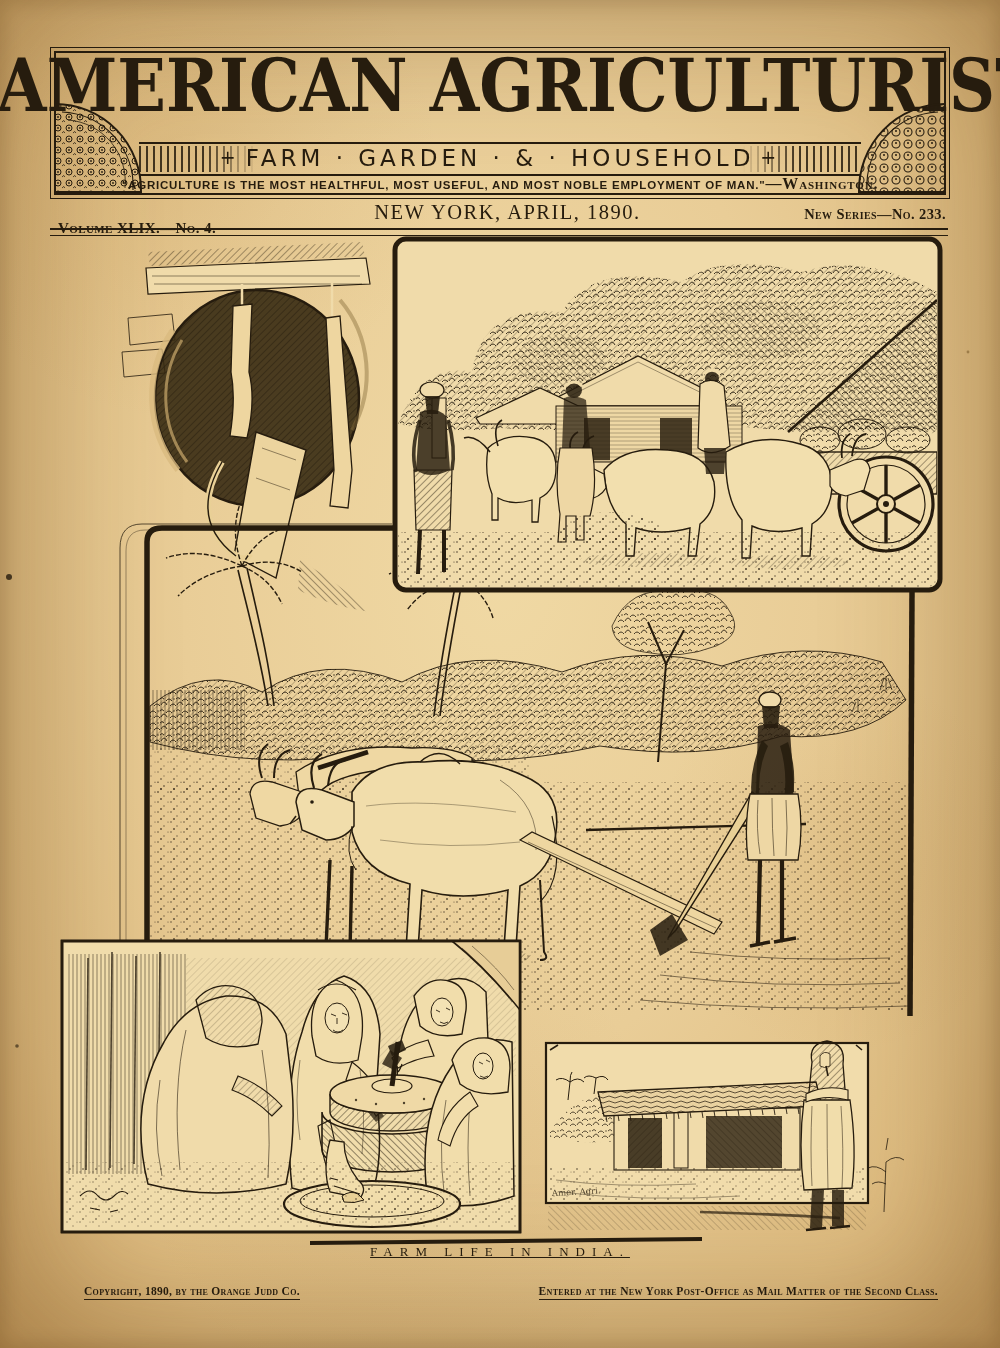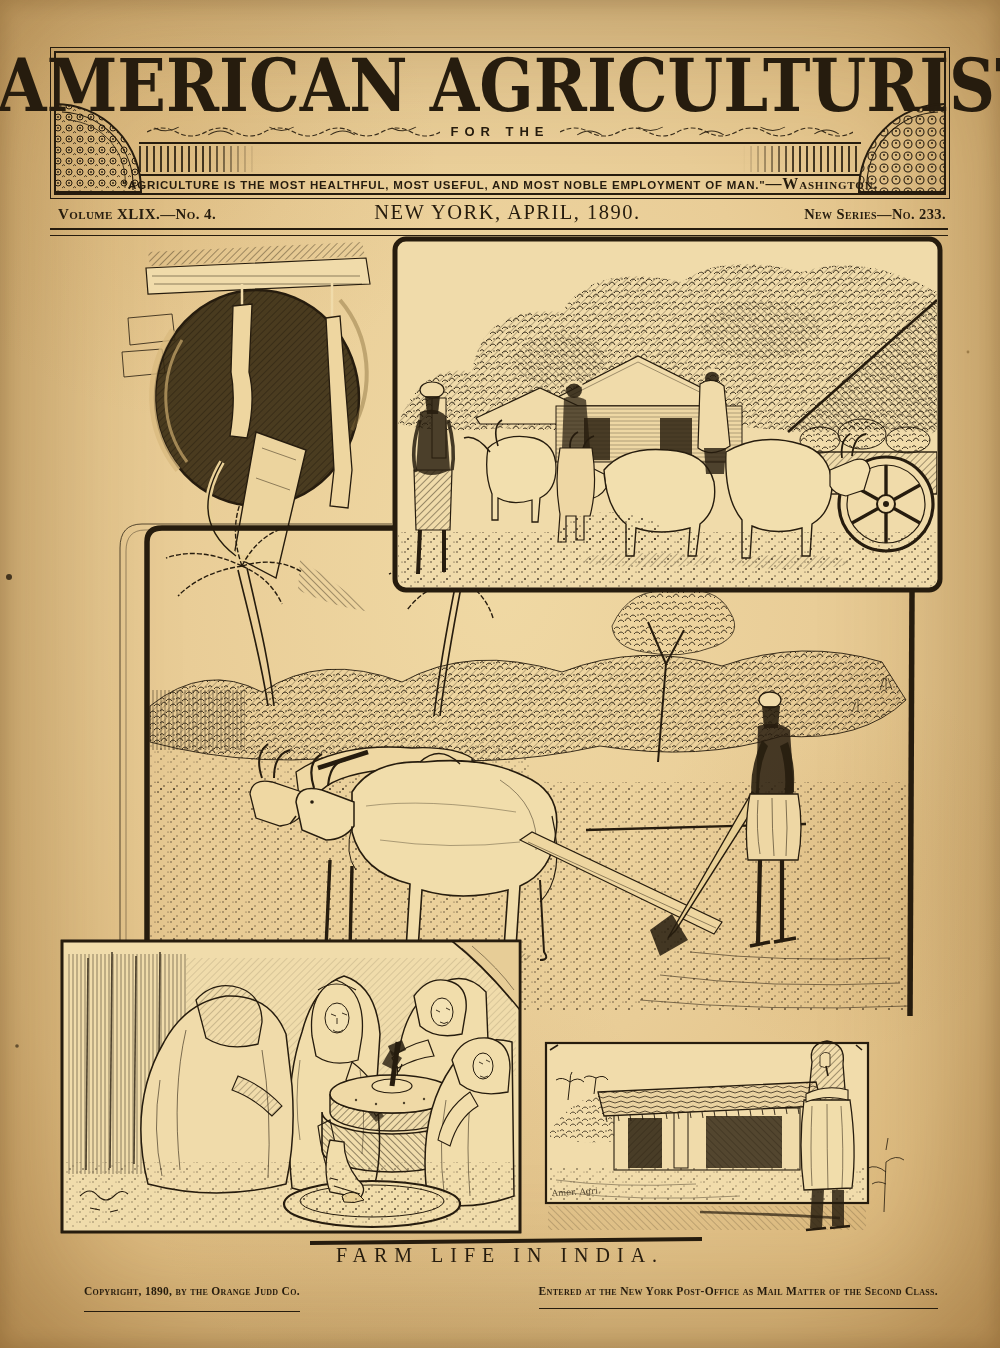--- a/index.html
+++ b/index.html
@@ -43,39 +43,39 @@
   .ribbon .orn{font-size:19px;vertical-align:2px;padding:0 6px;}
   .motto{position:absolute;left:60px;right:60px;bottom:5px;text-align:center;
     font-family:"Liberation Sans", sans-serif;font-weight:700;font-size:11.5px;
     letter-spacing:.8px;white-space:nowrap;}
   .motto .attr{font-family:"Liberation Serif", serif;font-variant:small-caps;font-size:16px;}
   .medallion{position:absolute;top:54px;}
   .medallion.left{left:3px;}
   .medallion.right{right:3px;}
   
   .dateline{position:absolute;left:52px;top:201px;width:896px;height:26px;}
-  .dateline .vol{position:absolute;left:6px;top:5px;font-variant:small-caps;
+  .dateline .vol{position:absolute;left:6px;top:19px;font-variant:small-caps;
     font-weight:600;font-size:15px;letter-spacing:.4px;}
   .dateline .pd{position:absolute;left:15px;right:0;top:0;text-align:center;
     font-size:20.5px;letter-spacing:1.5px;}
   .dateline .ser{position:absolute;right:2px;top:5px;font-variant:small-caps;
     font-weight:600;font-size:14.5px;letter-spacing:.4px;}
   .double-rule{position:absolute;left:50px;top:228px;width:898px;height:5px;
     border-top:2.5px solid var(--ink);border-bottom:1.5px solid var(--ink);}
   
   .artwork{position:absolute;left:0;top:236px;}
   
   .caption{position:absolute;left:0;right:0;top:1244px;text-align:center;
-    font-size:20px;letter-spacing:7px;font-weight:400;}
+    font-size:13px;letter-spacing:7px;font-weight:400;text-decoration:underline;}
   .footer-left{position:absolute;left:84px;top:1285px;font-variant:small-caps;
     font-weight:700;font-size:11.5px;letter-spacing:.3px;
-    border-bottom:1.2px solid var(--ink);padding-bottom:14px;}
+    border-bottom:1.2px solid var(--ink);padding-bottom:2px;}
   .footer-right{position:absolute;right:62px;top:1285px;font-variant:small-caps;
     font-weight:700;font-size:11.5px;letter-spacing:.3px;
-    border-bottom:1.2px solid var(--ink);padding-bottom:11px;}
+    border-bottom:1.2px solid var(--ink);padding-bottom:2px;}
 </style>
 </head>
 <body>
 
 <div class="vignette"></div>
 
 <div class="masthead">
   <div class="inner"></div>
 
   <div class="mast-title">AMERICAN AGRICULTURIST</div>
@@ -97,35 +97,25 @@
     <defs>
       <pattern id="mfr" width="12" height="12" patternUnits="userSpaceOnUse">
         <circle cx="6" cy="6" r="4" fill="none" stroke="#261c0e" stroke-width="1.1"></circle>
         <circle cx="6" cy="5" r="1" fill="#261c0e"></circle>
       </pattern>
     </defs>
     <path d="M91,2 A86,86 0 0 0 5,90 L91,90 Z" fill="url(#mfr)" stroke="#261c0e" stroke-width="2"></path>
     <path d="M84,10 A74,74 0 0 0 13,88" fill="none" stroke="#261c0e" stroke-width="1.2"></path>
   </svg>
 
-  <div class="forthe-row">
-    <svg class="vine" viewBox="0 0 240 16" preserveAspectRatio="none">
-      <path d="M0,9 q12,-8 24,0 t24,0 t24,0 t24,0 t24,0 t24,0 t24,0 t24,0 t24,0 t24,0" fill="none" stroke="#261c0e" stroke-width="1.1" stroke-dasharray="4,2"></path>
-      <path d="M6,5 q10,6 20,-1 M50,12 q10,-8 20,0 M100,4 q10,7 20,0 M150,12 q10,-8 20,0 M200,5 q10,6 20,-1" fill="none" stroke="#261c0e" stroke-width=".9"></path>
-    </svg>
-    <span class="forthe">FOR THE</span>
-    <svg class="vine" viewBox="0 0 240 16" preserveAspectRatio="none">
-      <path d="M0,9 q12,-8 24,0 t24,0 t24,0 t24,0 t24,0 t24,0 t24,0 t24,0 t24,0 t24,0" fill="none" stroke="#261c0e" stroke-width="1.1" stroke-dasharray="4,2"></path>
-      <path d="M14,12 q10,-8 20,0 M64,4 q10,7 20,0 M114,12 q10,-8 20,0 M164,4 q10,7 20,0 M208,11 q10,-8 20,0" fill="none" stroke="#261c0e" stroke-width=".9"></path>
-    </svg>
-  </div>
 
   <div class="ribbon">
     <div class="stripes left"></div>
     <div class="stripes right"></div>
+    <div class="tagline"><span class="orn">+</span><span>FARM · GARDEN · &amp; · HOUSEHOLD</span><span class="orn">+</span></div>
   </div>
 
   <div class="motto">
     <span>"AGRICULTURE IS THE MOST HEALTHFUL, MOST USEFUL, AND MOST NOBLE EMPLOYMENT OF MAN."</span><span class="attr">—Washington.</span>
   </div>
 </div>
 
 <div class="dateline">
   <span class="vol">Volume XLIX.—No. 4.</span>
   <span class="pd">NEW YORK, APRIL, 1890.</span>

